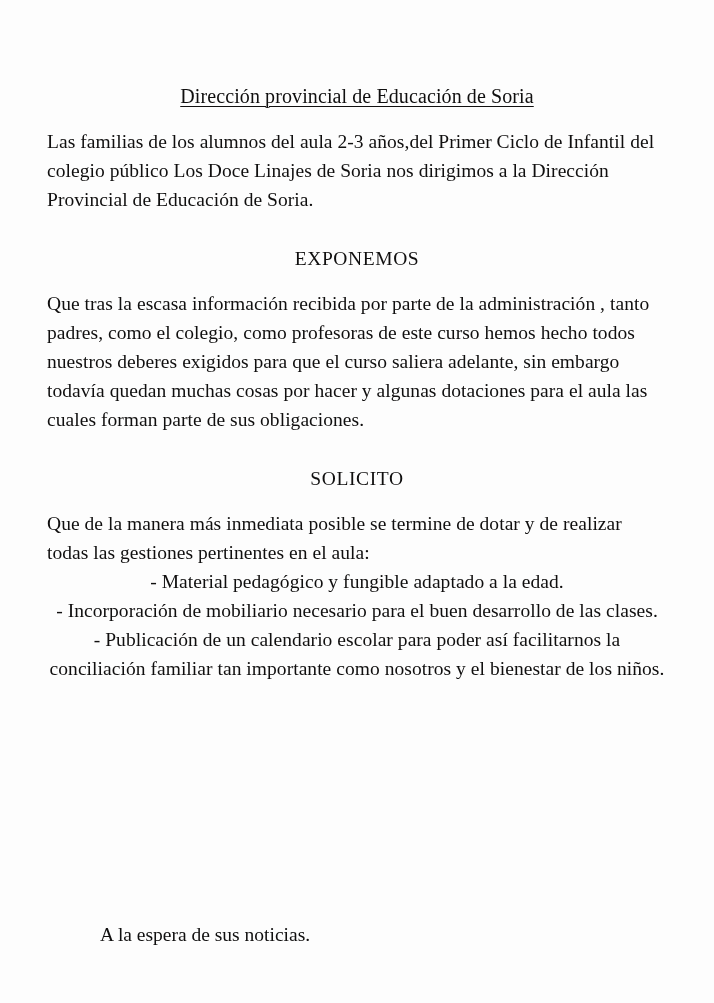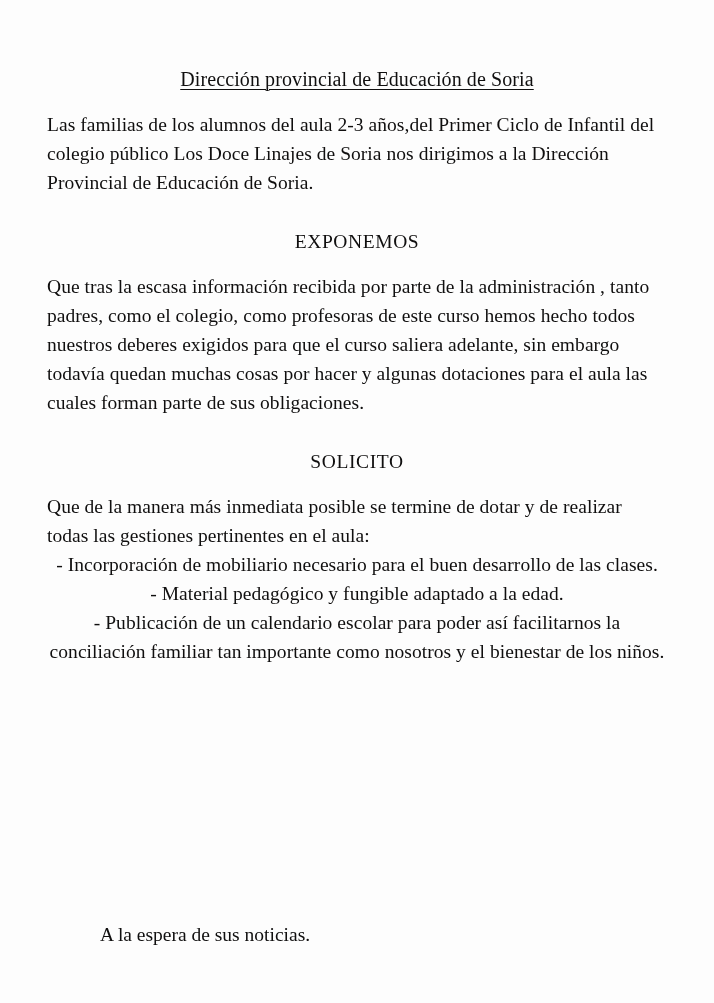--- a/index.html
+++ b/index.html
@@ -14,21 +14,21 @@
     font-family: "Liberation Serif", "DejaVu Serif", serif;
     color: #100f0f;
     overflow: hidden;
     position: relative;
   }
   .page {
     position: relative;
     width: 714px;
     height: 1003px;
     box-sizing: border-box;
-    padding: 0 33px;
+    padding: 17px 33px;
   }
   .doc-title {
     text-align: center;
     font-size: 20px;
     line-height: 28px;
     margin: 0;
     padding-top: 65px;
     font-weight: normal;
     letter-spacing: 0.1px;
   }
@@ -92,20 +92,20 @@
 
   <p class="para intro">Las familias de los alumnos del aula 2-3 años,del Primer Ciclo de Infantil del colegio público Los Doce Linajes de Soria nos dirigimos a la Dirección Provincial de Educación de Soria.</p>
 
   <h2 class="heading">EXPONEMOS</h2>
   <p class="para after-heading">Que tras la escasa información recibida por parte de la administración , tanto padres, como el colegio, como profesoras de este curso hemos hecho todos nuestros deberes exigidos para que el curso saliera adelante, sin embargo todavía quedan muchas cosas por hacer y algunas dotaciones para el aula las cuales forman parte de sus obligaciones.</p>
 
   <h2 class="heading">SOLICITO</h2>
   <p class="para after-heading">Que de la manera más inmediata posible se termine de dotar y de realizar todas las gestiones pertinentes en el aula:</p>
 
   <ul class="req-list">
+    <li>- Material pedagógico y fungible adaptado a la edad.</li>
     <li>- Incorporación de mobiliario necesario para el buen desarrollo de las clases.</li>
-    <li>- Material pedagógico y fungible adaptado a la edad.</li>
     <li>- Publicación de un calendario escolar para poder así facilitarnos la conciliación familiar tan importante como nosotros y el bienestar de los niños.</li>
   </ul>
 
   <p class="closing">A la espera de sus noticias.</p>
 
 </div>
 
 </body></html>

